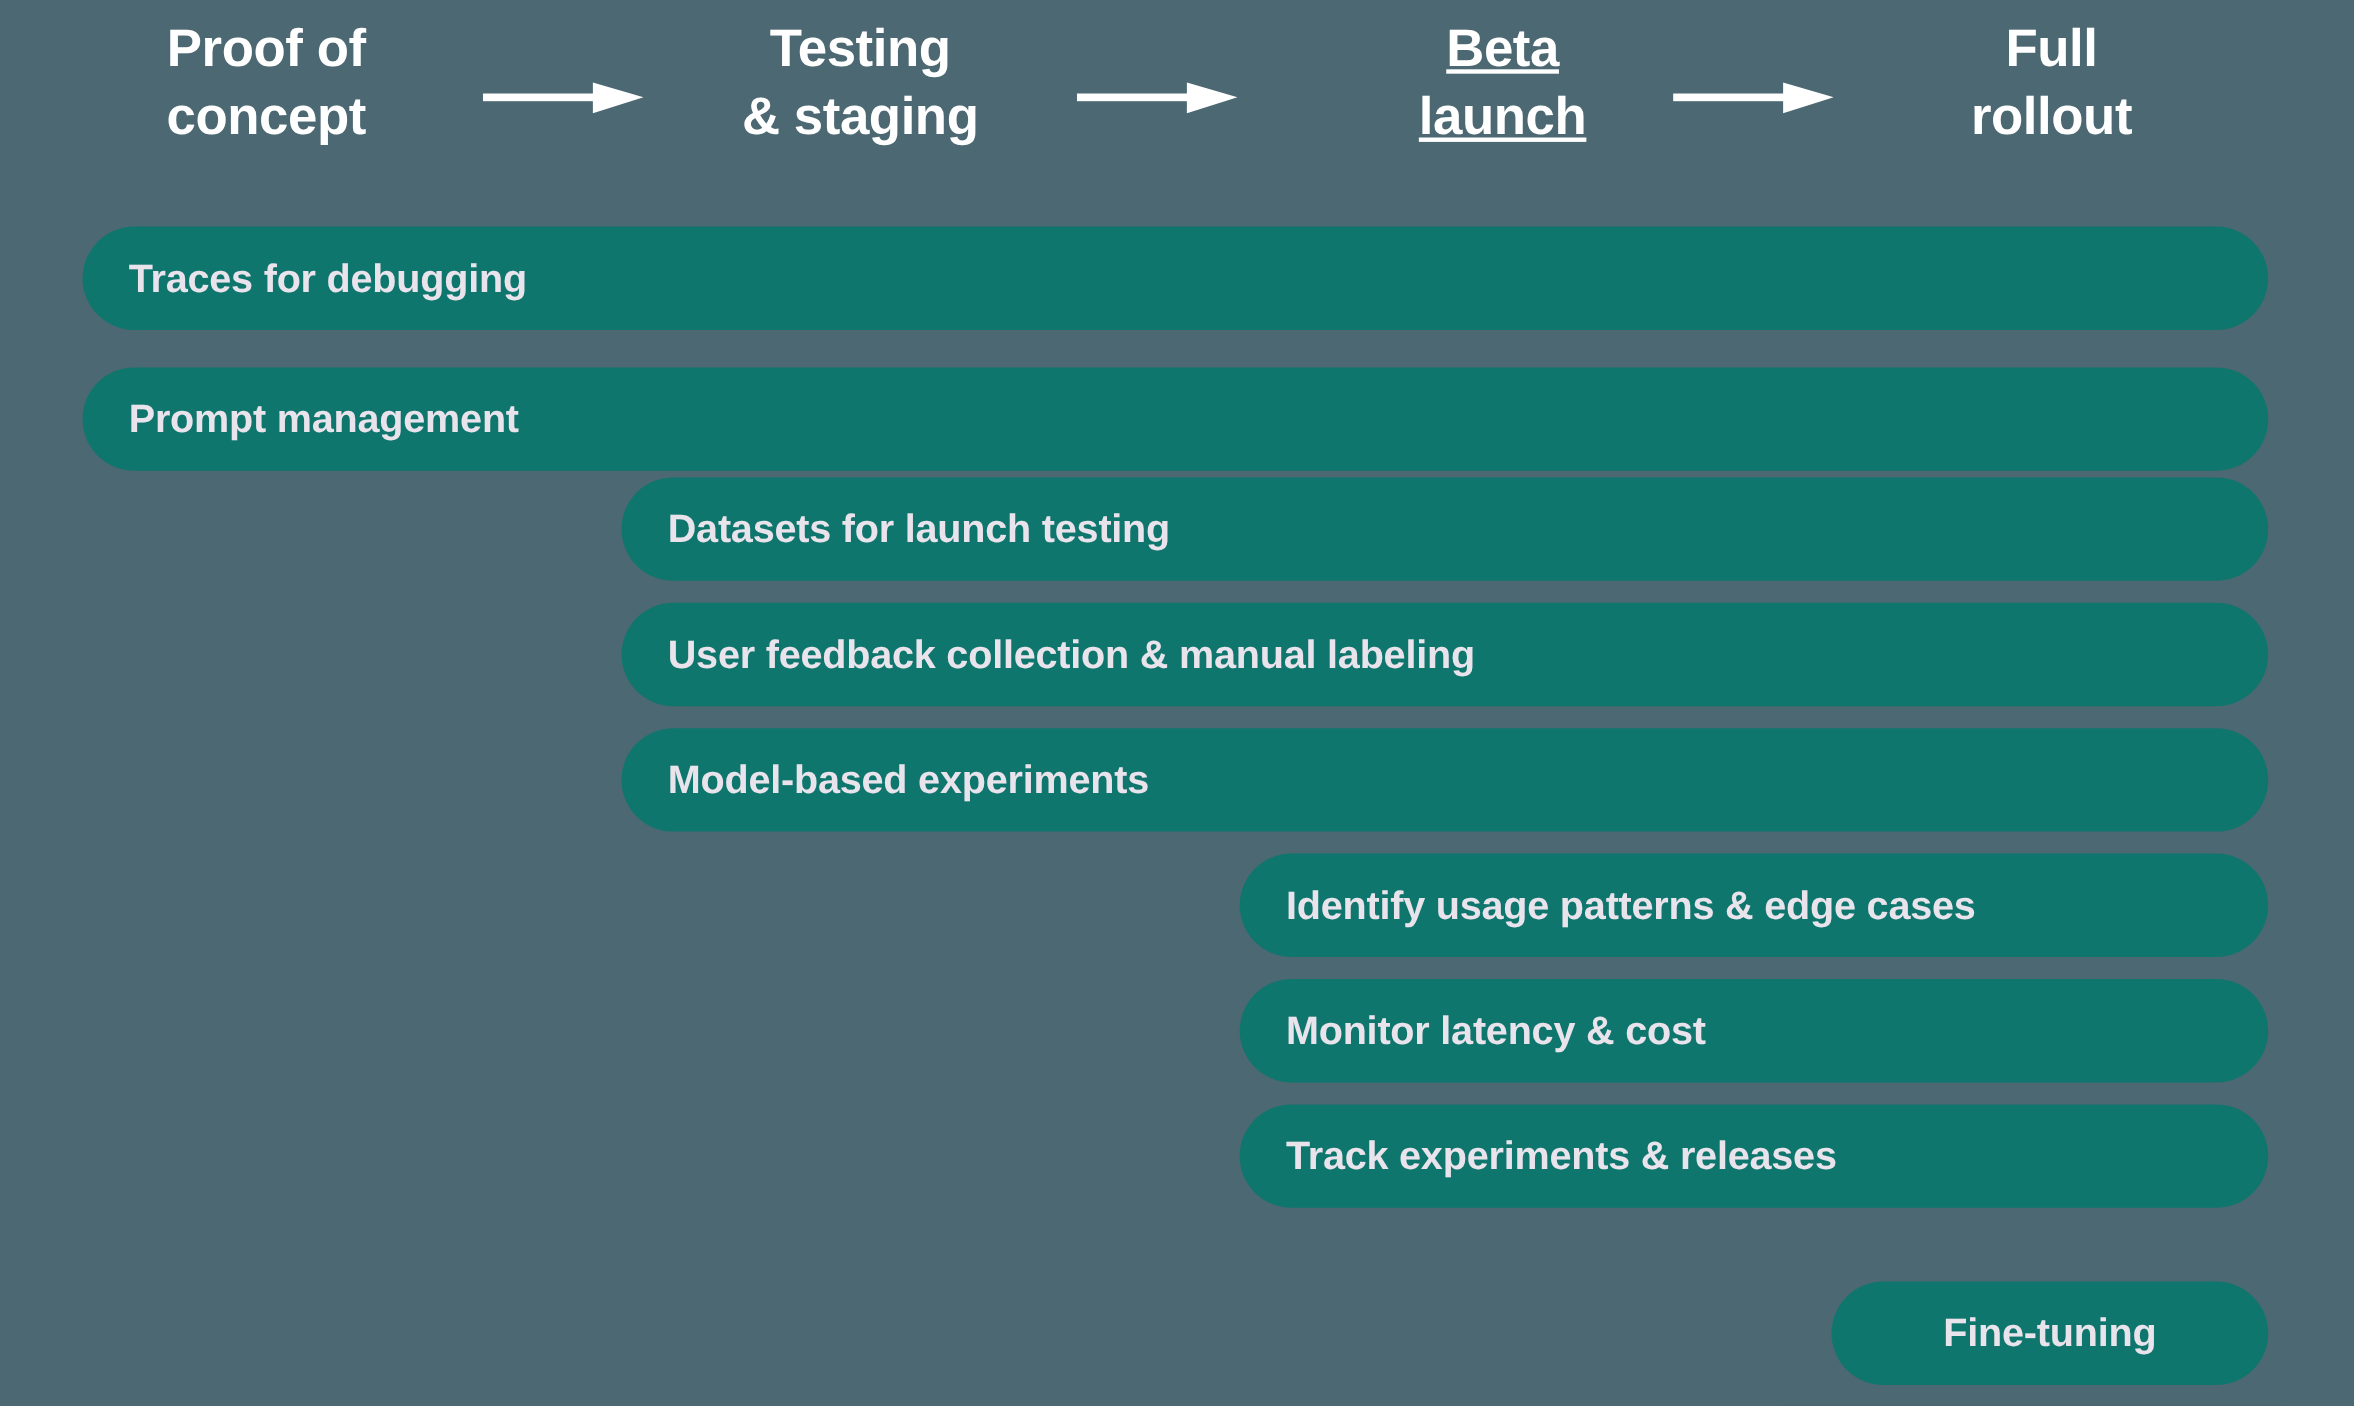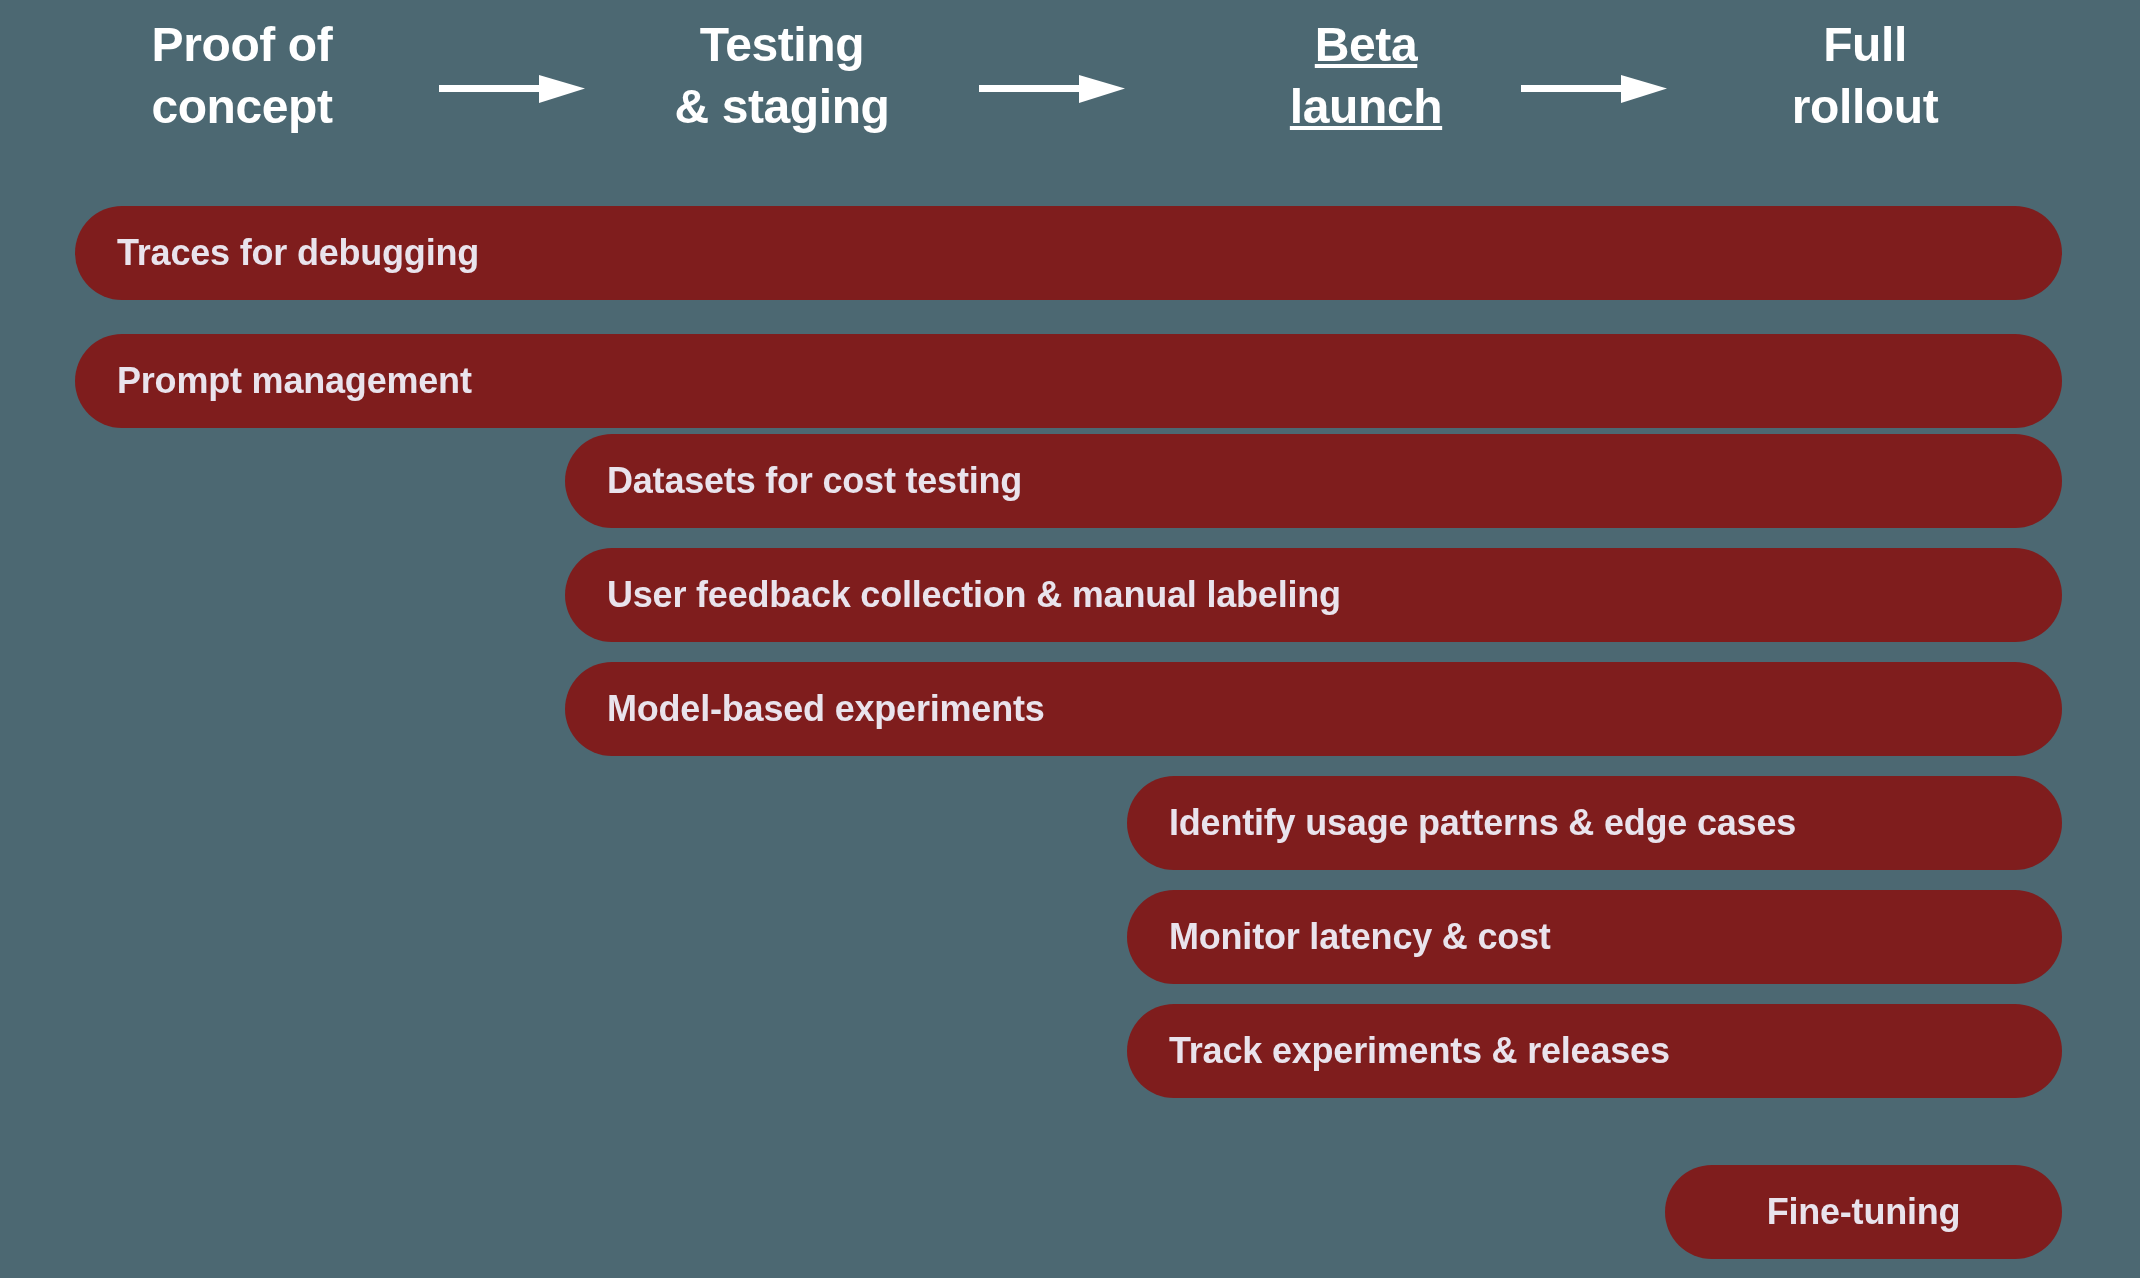--- a/index.html
+++ b/index.html
@@ -40,21 +40,21 @@
     height: 32px;
     transform: translateX(-50%);
   }
   .phase-arrow svg { display: block; }
 
   
   .pill {
     position: absolute;
     height: 94px;
     border-radius: 47px;
-    background: #7f1d1d;
+    background: #0f766e;
     display: flex;
     align-items: center;
     box-sizing: border-box;
   }
   .pill.align-left  { justify-content: flex-start; padding-left: 42px; }
   .pill.align-center{ justify-content: center; }
 
   .pill-label {
     color: #e9e3ec;
     font-size: 36px;
@@ -97,21 +97,21 @@
       </div>
     </div>
   <div id="pill-layer">
       <div class="pill align-left" style="left: 75px; width: 1987px; top: 206px;">
         <span class="pill-label">Traces for debugging</span>
       </div>
       <div class="pill align-left" style="left: 75px; width: 1987px; top: 320px; margin-top: 14px;">
         <span class="pill-label">Prompt management</span>
       </div>
       <div class="pill align-left" style="left: 565px; width: 1497px; top: 434px;">
-        <span class="pill-label">Datasets for cost testing</span>
+        <span class="pill-label">Datasets for launch testing</span>
       </div>
       <div class="pill align-left" style="left: 565px; width: 1497px; top: 548px;">
         <span class="pill-label">User feedback collection &amp; manual labeling</span>
       </div>
       <div class="pill align-left" style="left: 565px; width: 1497px; top: 662px;">
         <span class="pill-label">Model-based experiments</span>
       </div>
       <div class="pill align-left" style="left: 1127px; width: 935px; top: 776px;">
         <span class="pill-label">Identify usage patterns &amp; edge cases</span>
       </div>

